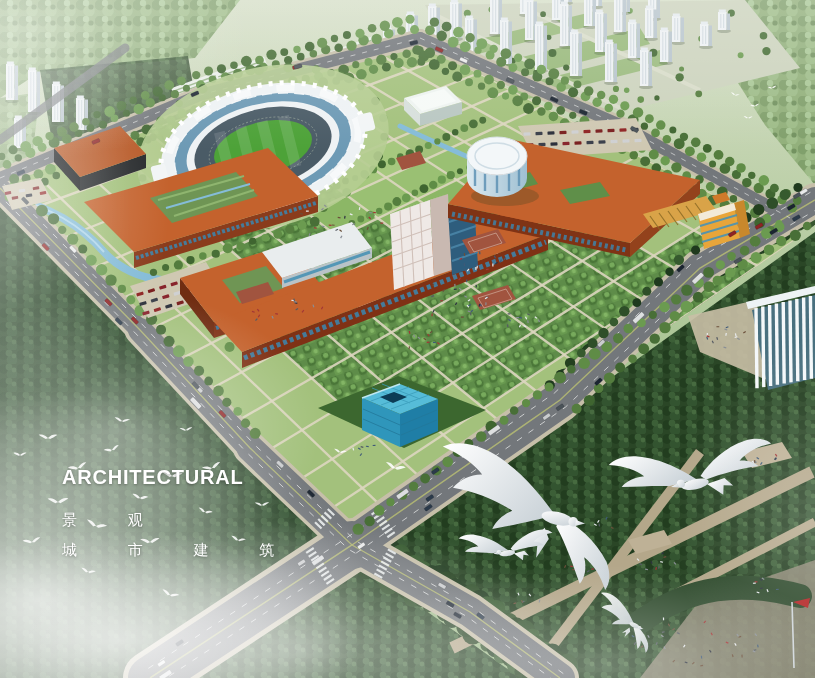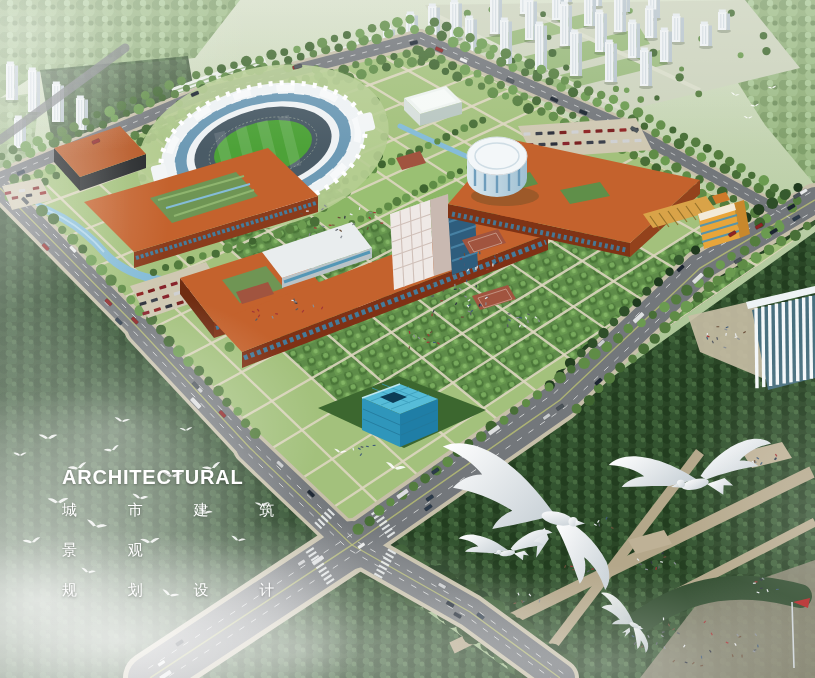--- a/index.html
+++ b/index.html
@@ -1838,17 +1838,16 @@
   <ellipse cx="120" cy="430" rx="200" ry="140" fill="url(#fogG)" opacity=".5"></ellipse>
   <ellipse cx="20" cy="200" rx="150" ry="200" fill="url(#fogG)" opacity=".35"></ellipse>
   <ellipse cx="600" cy="665" rx="260" ry="100" fill="url(#fogG)" opacity=".42"></ellipse>
   <ellipse cx="812" cy="520" rx="140" ry="180" fill="url(#fogG)" opacity=".25"></ellipse>
   <ellipse cx="30" cy="30" rx="220" ry="130" fill="url(#fogG)" opacity=".4"></ellipse>
 </g>
 </svg>
 
 <div class="title-block">
   <div class="t-en">ARCHITECTURAL</div>
+  <div class="t-cn">景 观</div>
   <div class="t-cn first">城 市 建 筑</div>
-  <div class="t-cn">景 观</div>
-  <div class="t-cn">规 划 设 计</div>
 </div>
 </div>
 
 </body></html>

